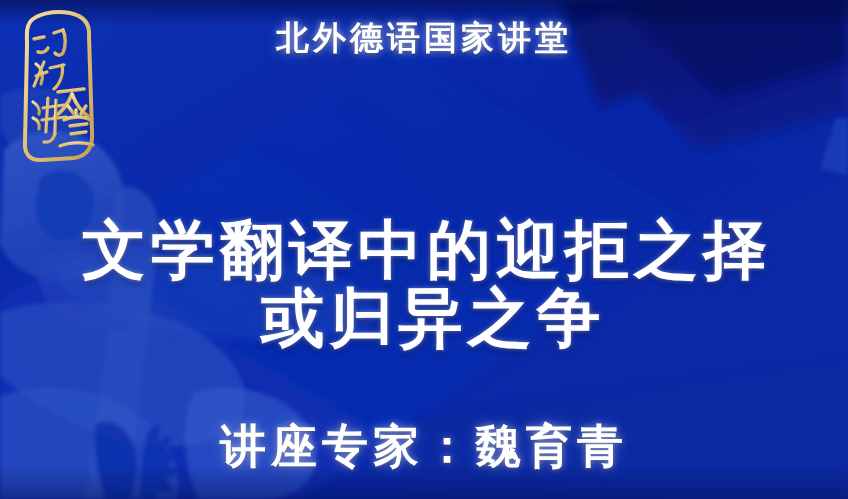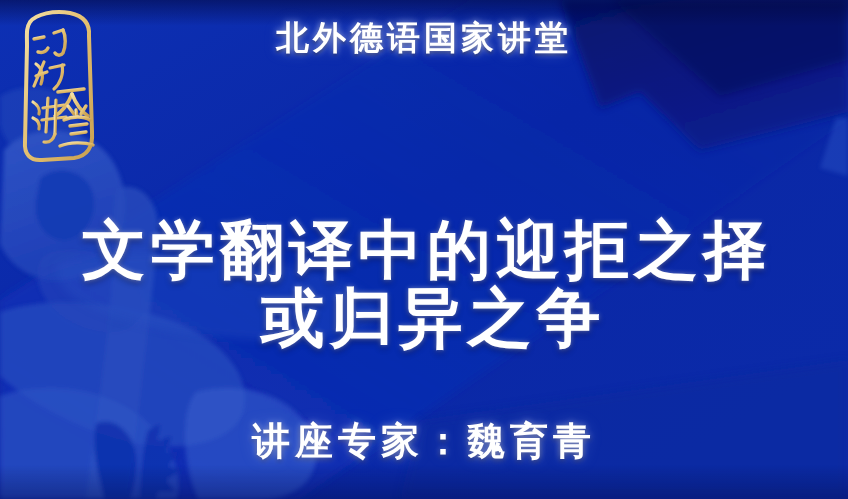--- a/index.html
+++ b/index.html
@@ -102,21 +102,21 @@
 
   .speaker {
     position: absolute;
     left: 0;
     right: 0;
     top: 416px;
     text-align: center;
     color: #ffffff;
     font-family: "DejaVu Serif", "Liberation Serif", serif;
     font-weight: bold;
-    font-size: 38px;
+    font-size: 46px;
     letter-spacing: 5px;
     white-space: nowrap;
     text-shadow:
       0 0 6px rgba(255,255,255,0.45),
       0 0 16px rgba(180,200,255,0.28),
       0 2px 4px rgba(0,4,40,0.45);
   }
 </style>
 </head>
 <body>

